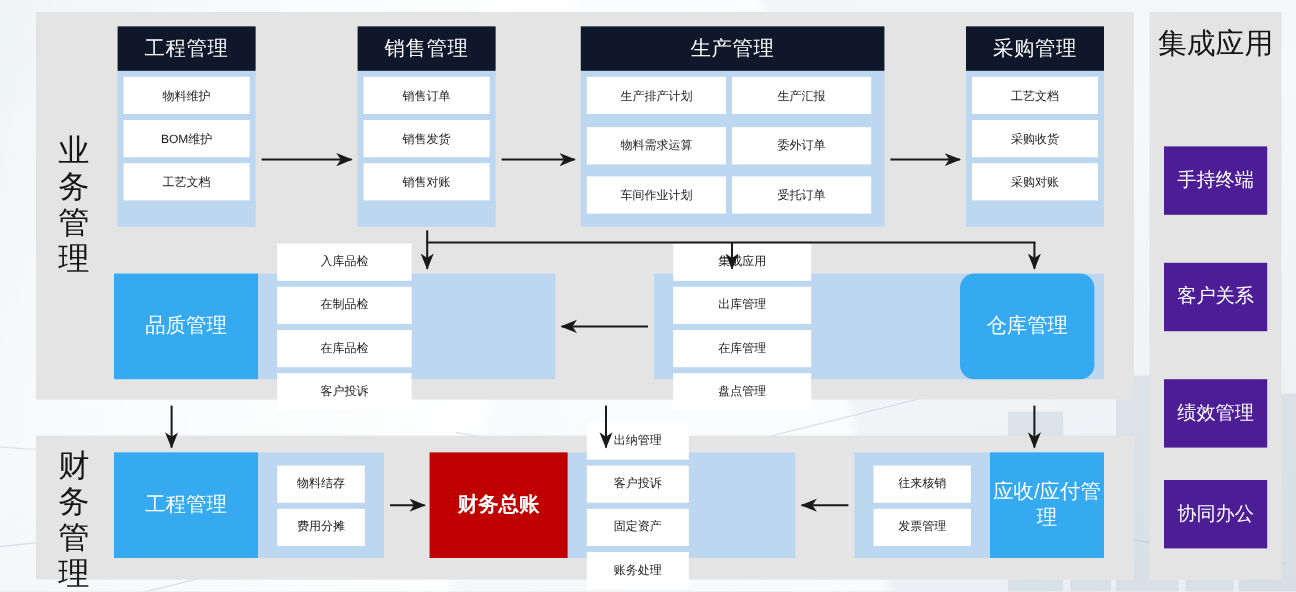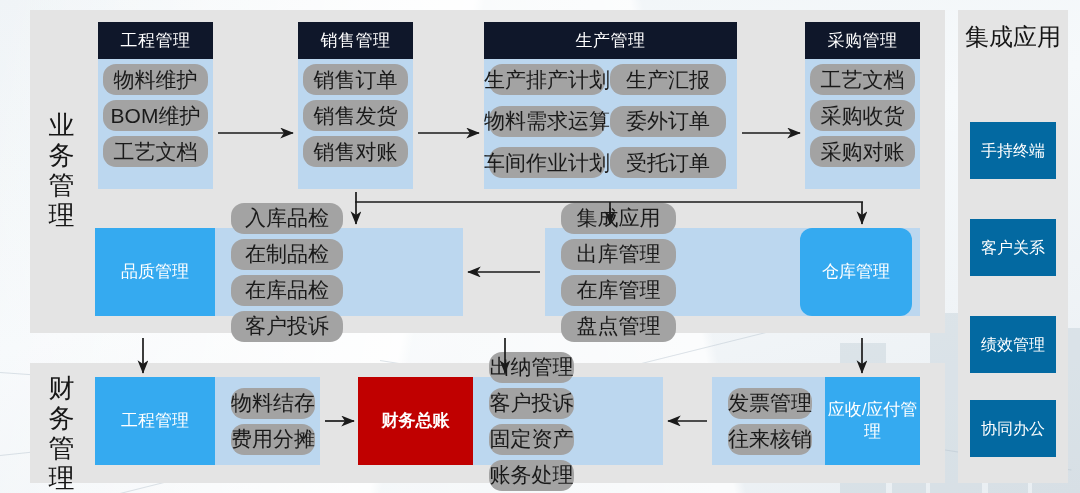--- a/index.html
+++ b/index.html
@@ -39,42 +39,42 @@
   
   .module{position:absolute;background:#bcd7ef;z-index:4;box-sizing:border-box;}
   .mod-head{
     background:#0f172a;color:#ffffff;font-size:17px;
     display:flex;align-items:center;justify-content:center;
     height:37px;letter-spacing:.5px;
   }
   .mod-body{display:flex;flex-wrap:wrap;padding:5px;gap:5px;box-sizing:border-box;}
   .mod-body.one-col{flex-direction:column;}
   .item{
-    background:#a3a3a3;color:#1a1a1a;font-size:21px;
+    background:#ffffff;color:#1a1a1a;font-size:10px;
     display:flex;align-items:center;justify-content:center;
-    height:31px;box-sizing:border-box;white-space:nowrap;border-radius:13px;
+    height:31px;box-sizing:border-box;white-space:nowrap;
   }
 
   
   .module.side{display:flex;}
   .side-head{
     background:#35aaf0;color:#fff;font-size:17px;
     display:flex;align-items:center;justify-content:center;
     text-align:center;line-height:22px;flex:none;
   }
   .side-head.red{background:#c00000;font-weight:bold;}
   .grid{display:flex;flex-wrap:wrap;padding:16px;gap:5px;box-sizing:border-box;align-content:center;}
 
   
   .apps-title{
     position:absolute;left:958px;top:22px;width:110px;text-align:center;
     font-size:24px;line-height:30px;color:#161616;z-index:4;
   }
   .app-btn{
-    position:absolute;left:970px;width:86px;height:57px;background:#0369a1;
+    position:absolute;left:970px;width:86px;height:57px;background:#4c1d95;
     color:#fff;font-size:16px;line-height:21px;text-align:center;
     display:flex;align-items:center;justify-content:center;z-index:4;
   }
 </style>
 </head>
 <body>
 
 <div id="bg-photo">
   <div class="bld" style="left:840px;width:46px;height:150px;"></div>
   <div class="bld" style="left:892px;width:34px;height:110px;"></div>
@@ -168,22 +168,22 @@
     <div class="grid" style="width:190px;">
       <div class="item" style="width:85px;">出纳管理</div>
       <div class="item" style="width:85px;">客户投诉</div>
       <div class="item" style="width:85px;">固定资产</div>
       <div class="item" style="width:85px;">账务处理</div>
     </div>
   </div>
 
   <div class="module side" style="left:712px;top:377px;width:208px;height:88px;">
     <div class="grid" style="width:113px;">
+      <div class="item" style="width:103px;">往来核销</div>
       <div class="item" style="width:103px;">发票管理</div>
-      <div class="item" style="width:103px;">往来核销</div>
     </div>
     <div class="side-head" style="width:95px;">应收/应付管理</div>
   </div>
 
   <div class="apps-title">集成应用</div>
   <div class="app-btn" style="top:122px;">手持终端</div>
   <div class="app-btn" style="top:219px;">客户关系</div>
   <div class="app-btn" style="top:316px;">绩效管理</div>
   <div class="app-btn" style="top:400px;">协同办公</div>
 </div>

